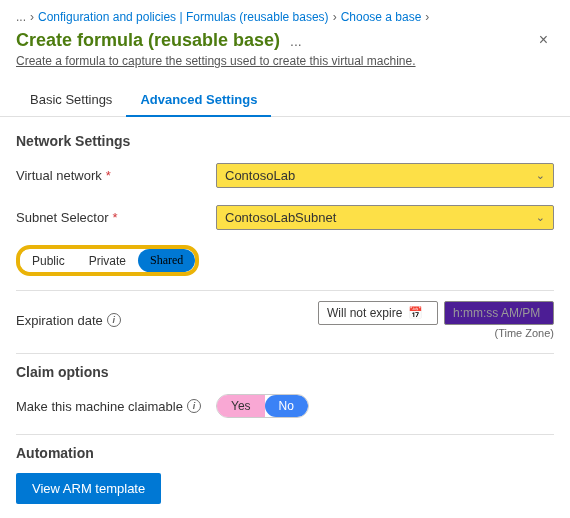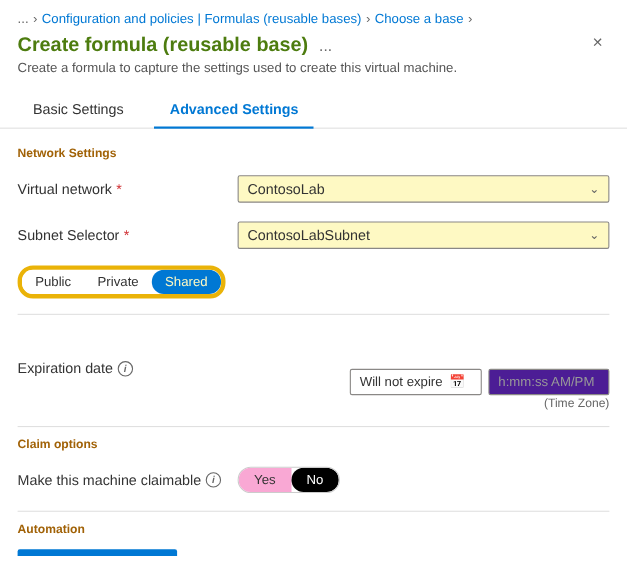--- a/index.html
+++ b/index.html
@@ -38,20 +38,21 @@
     }
     .header-title h1 {
       font-size: 18px;
       font-weight: 600;
       color: #4d7c0f;
     }
     .header-subtitle {
       font-size: 12px;
       color: #555;
       margin-top: 3px;
+      text-decoration: underline;
     }
     .close-btn {
       cursor: pointer;
       font-size: 16px;
       color: #666;
       padding: 2px 6px;
       border: none;
       background: none;
       line-height: 1;
     }
@@ -62,21 +63,21 @@
       color: #666;
       border: none;
       background: none;
       padding: 2px 4px;
     }
 
     .tabs {
       display: flex;
       padding: 8px 16px 0 16px;
       border-bottom: 1px solid #e0e0e0;
-      gap: 14px;
+      gap: 0;
       margin-top: 4px;
     }
     .tab {
       padding: 8px 14px;
       font-size: 13px;
       cursor: pointer;
       color: #333;
       border-bottom: 2px solid transparent;
       margin-bottom: -1px;
     }
@@ -86,23 +87,23 @@
       font-weight: 600;
     }
 
     .content {
       padding: 16px 16px 10px 16px;
       overflow-y: auto;
       height: calc(518px - 130px);
     }
 
     .section-title {
-      font-size: 11px;
+      font-size: 14px;
       font-weight: 600;
-      color: #a16207;
+      color: #404040;
       margin-bottom: 12px;
     }
 
     .form-row {
       display: flex;
       align-items: center;
       margin-bottom: 14px;
       min-height: 28px;
     }
     .form-label {
@@ -122,21 +123,21 @@
       flex: 1;
     }
 
     .select-box {
       display: flex;
       align-items: center;
       justify-content: space-between;
       border: 1px solid #8a8886;
       border-radius: 2px;
       padding: 4px 8px;
-      background: #fef9c3;
+      background: #fde047;
       cursor: pointer;
       font-size: 13px;
       color: #333;
       min-width: 220px;
     }
     .select-chevron { font-size: 11px; color: #666; }
 
     .toggle-group {
       display: flex;
       align-items: center;
@@ -149,22 +150,23 @@
       padding: 4px 12px;
       font-size: 12px;
       cursor: pointer;
       color: #333;
       background: #fff;
       border: none;
       outline: none;
     }
     .toggle-option.active {
       background: #0078d4;
-      color: #fef9c3;
+      color: #000000;
       border-radius: 12px;
+      font-family: Liberation Serif, serif;
     }
 
     .expiration-row {
       display: flex;
       align-items: center;
       gap: 6px;
     }
     .expiration-input {
       display: flex;
       align-items: center;
@@ -220,21 +222,21 @@
     .claim-toggle-option {
       padding: 4px 14px;
       font-size: 12px;
       cursor: pointer;
       color: #333;
       background: #f9a8d4;
       border: none;
       outline: none;
     }
     .claim-toggle-option.active {
-      background: #000000;
+      background: #3b82f6;
       color: #fff;
       border-radius: 12px;
     }
 
     .automation-section {
       margin-top: 8px;
     }
     .view-arm-btn {
       background: #0078d4;
       color: #fff;
@@ -322,21 +324,21 @@
 
   <hr class="divider">
 
 
   <div class="form-row">
     <div class="form-label">
       <span>Expiration date</span>
       <span class="info-icon">i</span>
     </div>
     <div class="form-control">
-      <div style="display:flex; flex-direction:column; align-items:flex-end;margin-top:39px;">
+      <div style="display:flex; flex-direction:column; align-items:flex-end;">
         <div class="expiration-row">
           <div class="expiration-input">
             <span>Will not expire</span>
             <span style="color:#666;">📅</span>
           </div>
           <div class="expiration-time">
             <span>h:mm:ss AM/PM</span>
           </div>
         </div>
         <div class="timezone-note">(Time Zone)</div>

